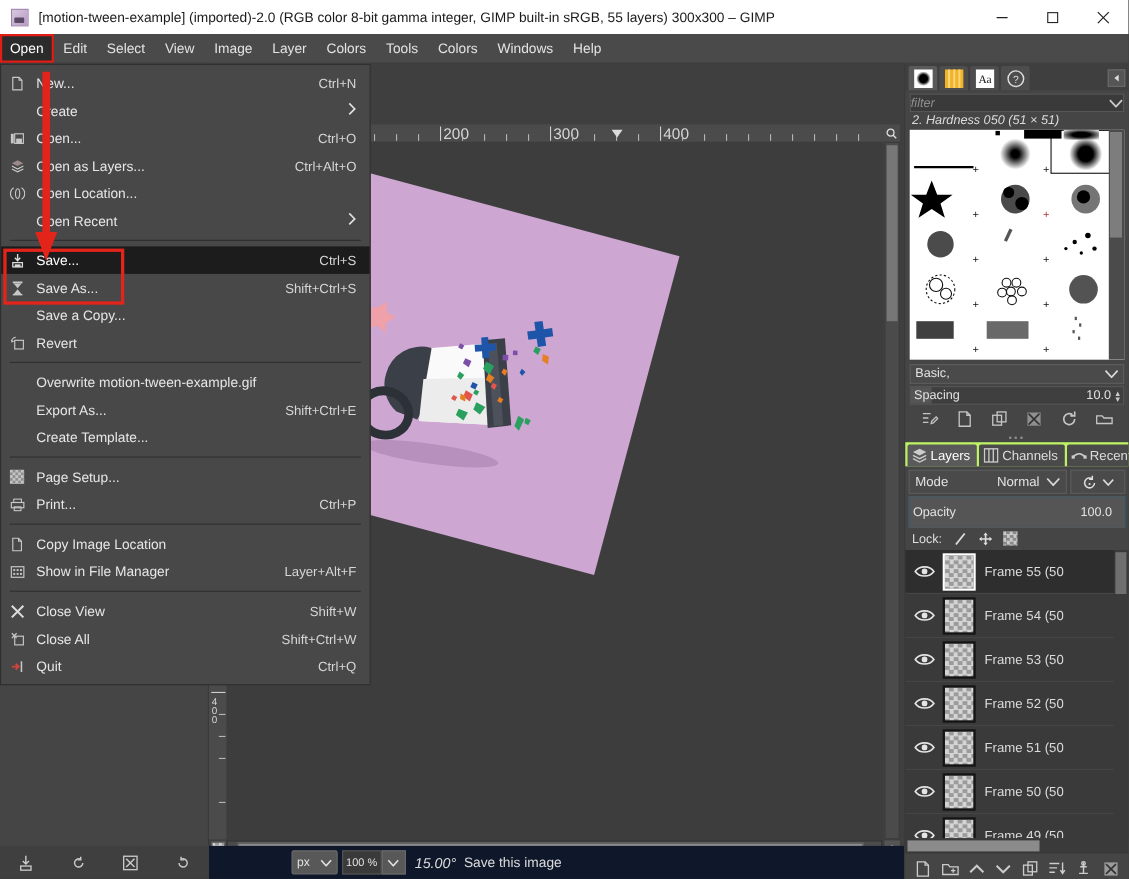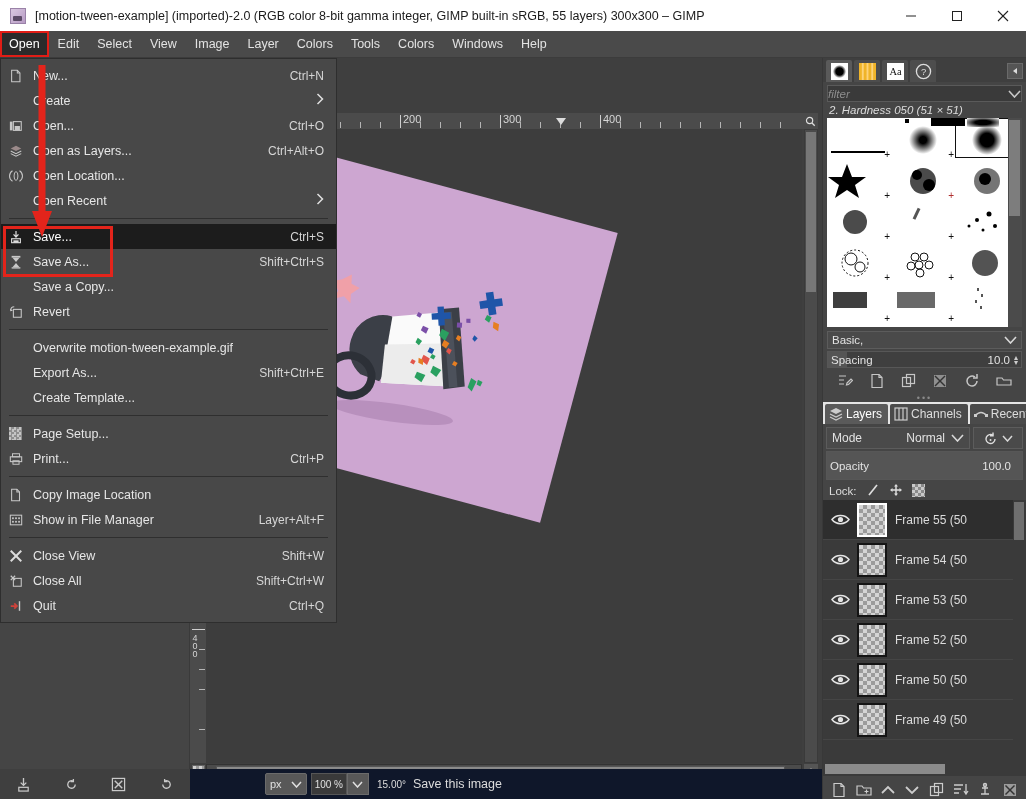--- a/index.html
+++ b/index.html
@@ -78,21 +78,21 @@
     position:absolute; left:0; top:55px; width:16px; height:16px; background:#4b4b4b;
   }
   #ruler-top {
     position:absolute; left:16px; top:55px; right:20px; height:16px;
     background:#4b4b4b; overflow:hidden;
   }
   #ruler-left {
     position:absolute; left:0; top:71px; width:16px; bottom:36px;
     background:#4b4b4b; overflow:hidden;
   }
-  .rt-label { position:absolute; top:0px; font-size:11px; color:#d6d6d6; }
+  .rt-label { position:absolute; top:0px; font-size:14px; color:#d6d6d6; }
   .rt-major { position:absolute; top:2px; width:1px; height:13px; background:#cfcfcf; }
   .rt-minor { position:absolute; top:9px; width:1px; height:6px; background:#b5b5b5; }
   .rl-minor { position:absolute; left:9px; height:1px; width:6px; background:#b5b5b5; }
   .rl-major { position:absolute; left:2px; height:1px; width:13px; background:#cfcfcf; }
   .rl-label {
     position:absolute; left:0px; font-size:9px; color:#d6d6d6;
     writing-mode:vertical-rl; text-orientation:upright; letter-spacing:-2px;
   }
 
   #canvas-area {
@@ -141,21 +141,21 @@
   }
   .sb-entry {
     height:22px; background:#3a3a3a; border:1px solid #565656;
     display:flex; align-items:center; padding:0 3px; color:#e0e0e0; font-size:10px;
   }
   .sb-arrowbtn {
     height:22px; width:22px; background:#585858; border:1px solid #6b6b6b;
     display:flex; align-items:center; justify-content:center; margin-right:8px;
   }
   #sb-status { font-size:12.5px; color:#dcdcdc; }
-  #sb-angle { font-size:10px; color:#dcdcdc; margin-right:7px; }
+  #sb-angle { font-size:13px; color:#dcdcdc; margin-right:7px;font-style:italic; }
 
   
   #dock {
     position:absolute; left:822px; top:0; width:204px; height:741px;
     background:#454545; border-left:1px solid #383838;
   }
   .dock-tabbar {
     height:24px; background:#3f3f3f; display:flex; align-items:center; padding:2px 3px 0 3px;
   }
   .dtab {
@@ -194,21 +194,21 @@
     margin:2px 4px 0 4px; height:17px; background:#3f3f3f; border:1px solid #575757;
     display:flex; align-items:center; padding:0 3px; font-size:11.5px; color:#e2e2e2;
     position:relative;
   }
   #brush-spacing .fill { position:absolute; left:0; top:0; bottom:0; width:10%; background:#555; }
   .spin { margin-left:4px; display:flex; flex-direction:column; line-height:5px; font-size:8px; color:#ccc; }
   #brush-actions { height:26px; display:flex; align-items:center; justify-content:space-around; padding:0 6px; }
   .bact { width:20px; height:20px; display:flex; align-items:center; justify-content:center; color:#c6c6c6; }
   .grip { height:8px; display:flex; align-items:center; justify-content:center; color:#8a8a8a; letter-spacing:2px; font-size:9px; }
 
-  .layer-tabbar { height:22px; background:#e5e5e5; display:flex; align-items:flex-end; padding-left:2px; }
+  .layer-tabbar { height:22px; background:#bef264; display:flex; align-items:flex-end; padding-left:2px; }
   .ltab {
     height:20px; display:flex; align-items:center; gap:3px; padding:0 6px 0 4px;
     background:#4a4a4a; margin-right:2px; font-size:12px; color:#ddd; border-radius:2px 2px 0 0;
   }
   .ltab.sel { background:#5a5a5a; color:#fff; }
 
   #mode-row { display:flex; margin:3px 3px 0 3px; gap:3px; }
   #mode-box {
     flex:1; height:22px; background:#4a4a4a; border:1px solid #5c5c5c;
     display:flex; align-items:center; padding:0 5px; font-size:12px; color:#e2e2e2;
@@ -898,20 +898,30 @@
           <span class="lname">Frame 52 (50</span>
         </div>
         <div class="layer-row">
           <span class="eye">
             <svg width="19" height="13" viewBox="0 0 19 13">
                 <path d="M1 6.5 C5 1 14 1 18 6.5 C14 12 5 12 1 6.5Z" fill="none" stroke="#e4e4e4" stroke-width="1.5"></path>
                 <circle cx="9.5" cy="6.5" r="2.6" fill="#e4e4e4"></circle>
               </svg>
           </span>
           <span class="thumb"></span>
+          <span class="lname">Frame 51 (50</span>
+        </div>
+        <div class="layer-row">
+          <span class="eye">
+            <svg width="19" height="13" viewBox="0 0 19 13">
+                <path d="M1 6.5 C5 1 14 1 18 6.5 C14 12 5 12 1 6.5Z" fill="none" stroke="#e4e4e4" stroke-width="1.5"></path>
+                <circle cx="9.5" cy="6.5" r="2.6" fill="#e4e4e4"></circle>
+              </svg>
+          </span>
+          <span class="thumb"></span>
           <span class="lname">Frame 50 (50</span>
         </div>
         <div class="layer-row">
           <span class="eye">
             <svg width="19" height="13" viewBox="0 0 19 13">
                 <path d="M1 6.5 C5 1 14 1 18 6.5 C14 12 5 12 1 6.5Z" fill="none" stroke="#e4e4e4" stroke-width="1.5"></path>
                 <circle cx="9.5" cy="6.5" r="2.6" fill="#e4e4e4"></circle>
               </svg>
           </span>
           <span class="thumb"></span>

